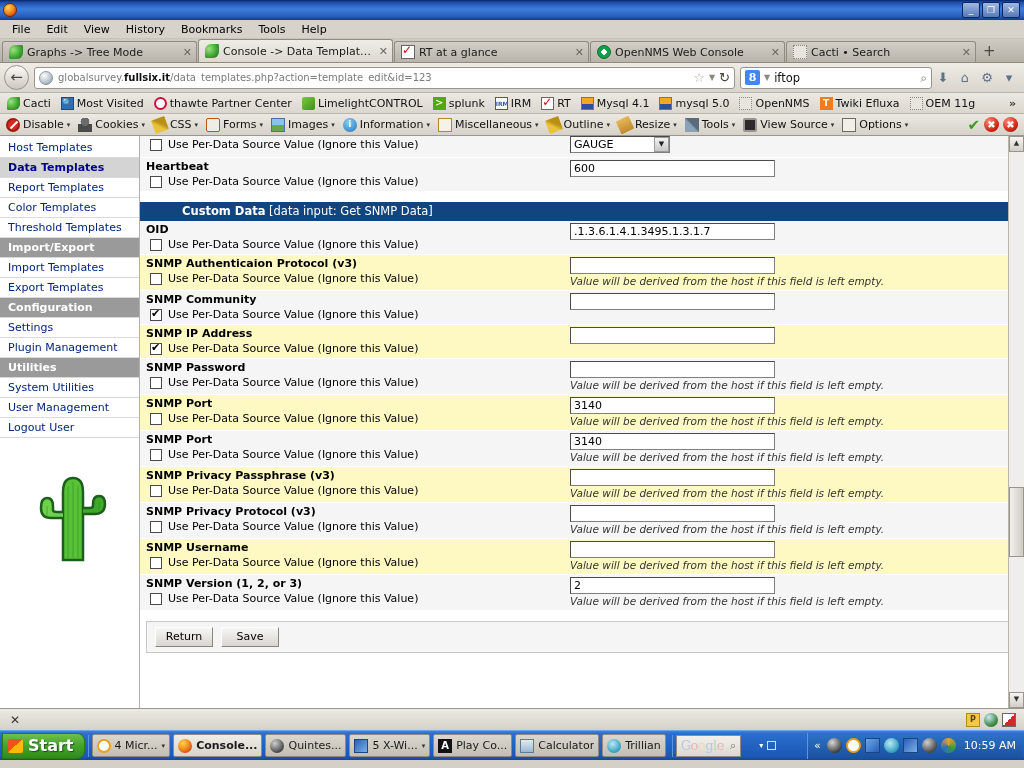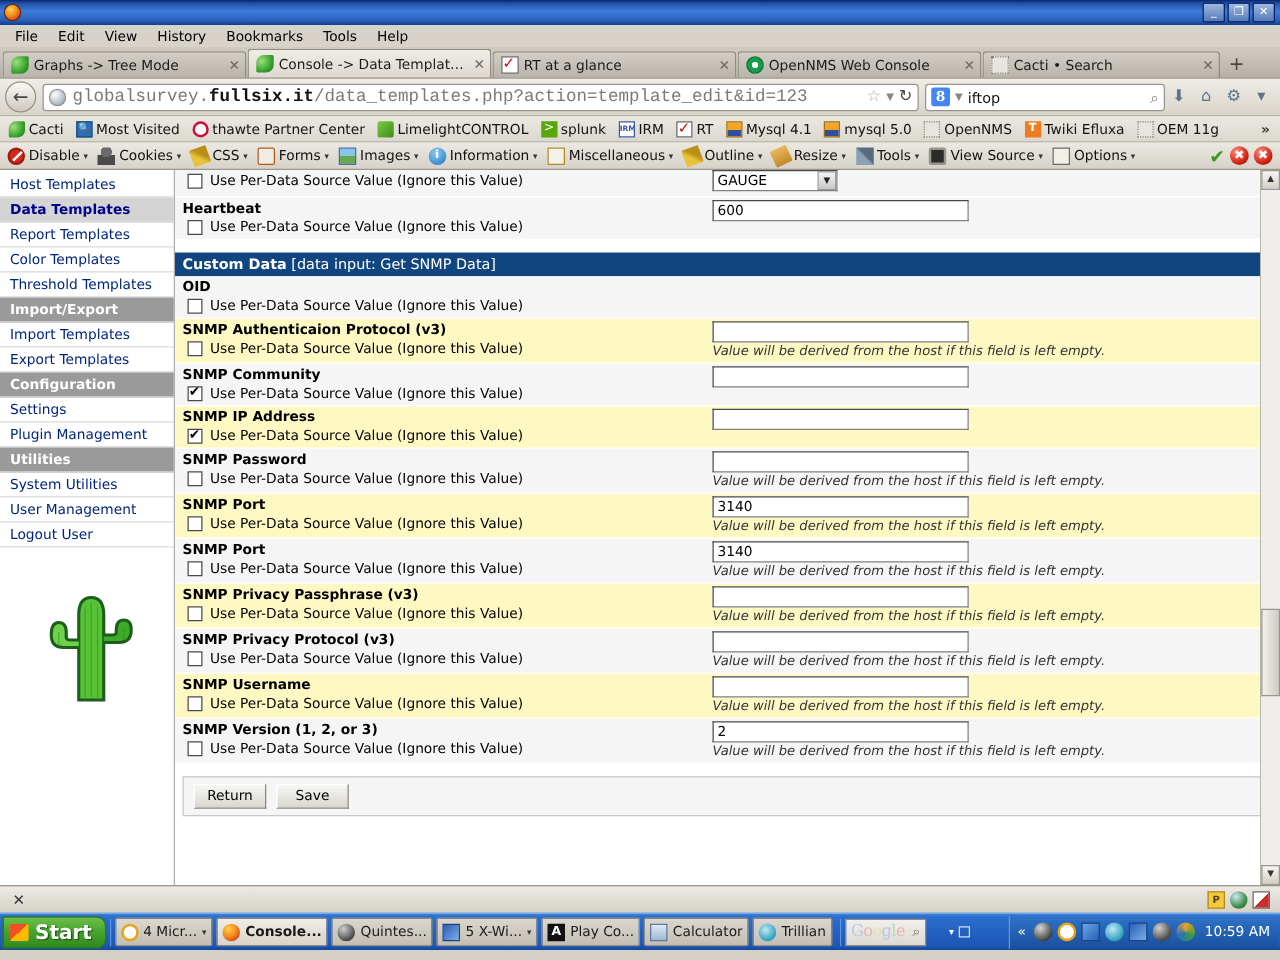--- a/index.html
+++ b/index.html
@@ -125,21 +125,21 @@
     flex: 1 1 auto; height: 22px;
     background: #fff; border: 1px solid #9a958c; border-radius: 3px;
     display: flex; align-items: center; padding: 0 4px;
     margin-right: 5px; min-width: 0;
   }
   #urlbox .globe {
     width: 14px; height: 14px; border-radius: 50%; margin-right: 5px;
     background: radial-gradient(circle at 35% 30%, #fdfdfd, #b9c3cb 60%, #7d8a95);
     border: 1px solid #8d97a0; flex: 0 0 auto;
   }
-  #urlbox .url { font-size: 14px; color: #7a7a7a; white-space: nowrap; overflow: hidden; font-family: Liberation Mono, monospace; }
+  #urlbox .url { font-size: 10px; color: #7a7a7a; white-space: nowrap; overflow: hidden; }
   #urlbox .url b { color: #111; font-weight: bold; }
   #urlbox .star { margin-left: auto; color: #b6b1a6; font-size: 13px; flex: 0 0 auto; }
   #urlbox .dd { color: #8d887e; font-size: 8px; margin: 0 4px; flex: 0 0 auto; }
   #urlbox .reload { color: #4b4740; font-size: 13px; flex: 0 0 auto; }
   #searchbox {
     width: 192px; height: 22px; flex: 0 0 auto;
     background: #fff; border: 1px solid #9a958c; border-radius: 3px;
     display: flex; align-items: center; padding: 0 4px;
   }
   #searchbox .gicon {
@@ -294,21 +294,21 @@
     border: 1px solid #9a9a9a;
     font-size: 7px; text-align: center; line-height: 13px; color: #222;
   }
   .sechead {
     background: #11457f;
     color: #fff;
     padding: 2px 6px;
     font-size: 11.5px;
     line-height: 15px;
   }
-  .sechead b { font-weight: bold; }
+  .sechead b { font-weight: bold; margin-left: 36px; }
   .sechead span { font-weight: normal; }
   .sepgap { height: 10px; background: #fff; }
 
   .btnbar {
     margin: 10px 6px 0 6px;
     background: #f5f5f5;
     border: 1px solid #c8c8c8;
     height: 32px;
     display: flex; align-items: center; 
     padding-right: 6px;
@@ -702,20 +702,23 @@
       </div>
 
       <div class="row plain">
         <div class="left">
           <div class="flabel">OID</div>
           <div class="cbline">
               <span class="cb"></span>
               <span class="cbl">Use Per-Data Source Value (Ignore this Value)</span>
             </div>
         </div>
+        <div class="right">
+            <div class="tinput">.1.3.6.1.4.1.3495.1.3.1.7</div>
+          </div>
       </div>
 
       <div class="row shade">
         <div class="left">
           <div class="flabel">SNMP Authenticaion Protocol (v3)</div>
           <div class="cbline">
               <span class="cb"></span>
               <span class="cbl">Use Per-Data Source Value (Ignore this Value)</span>
             </div>
         </div>

